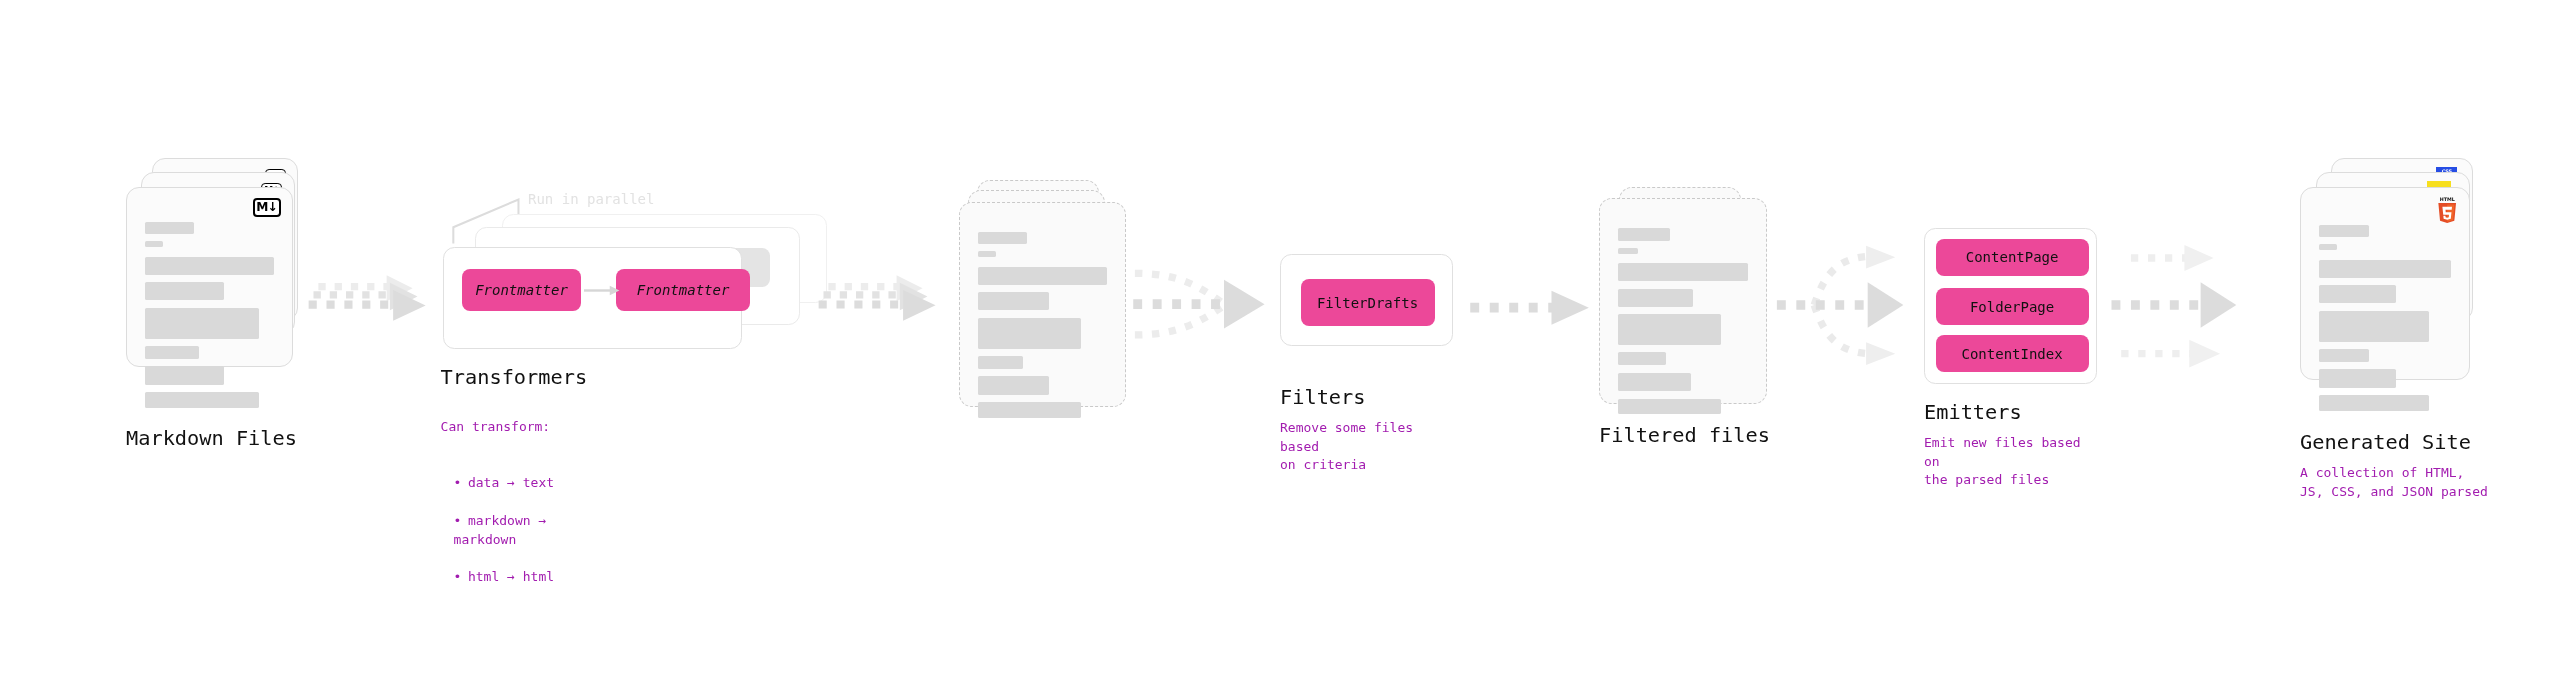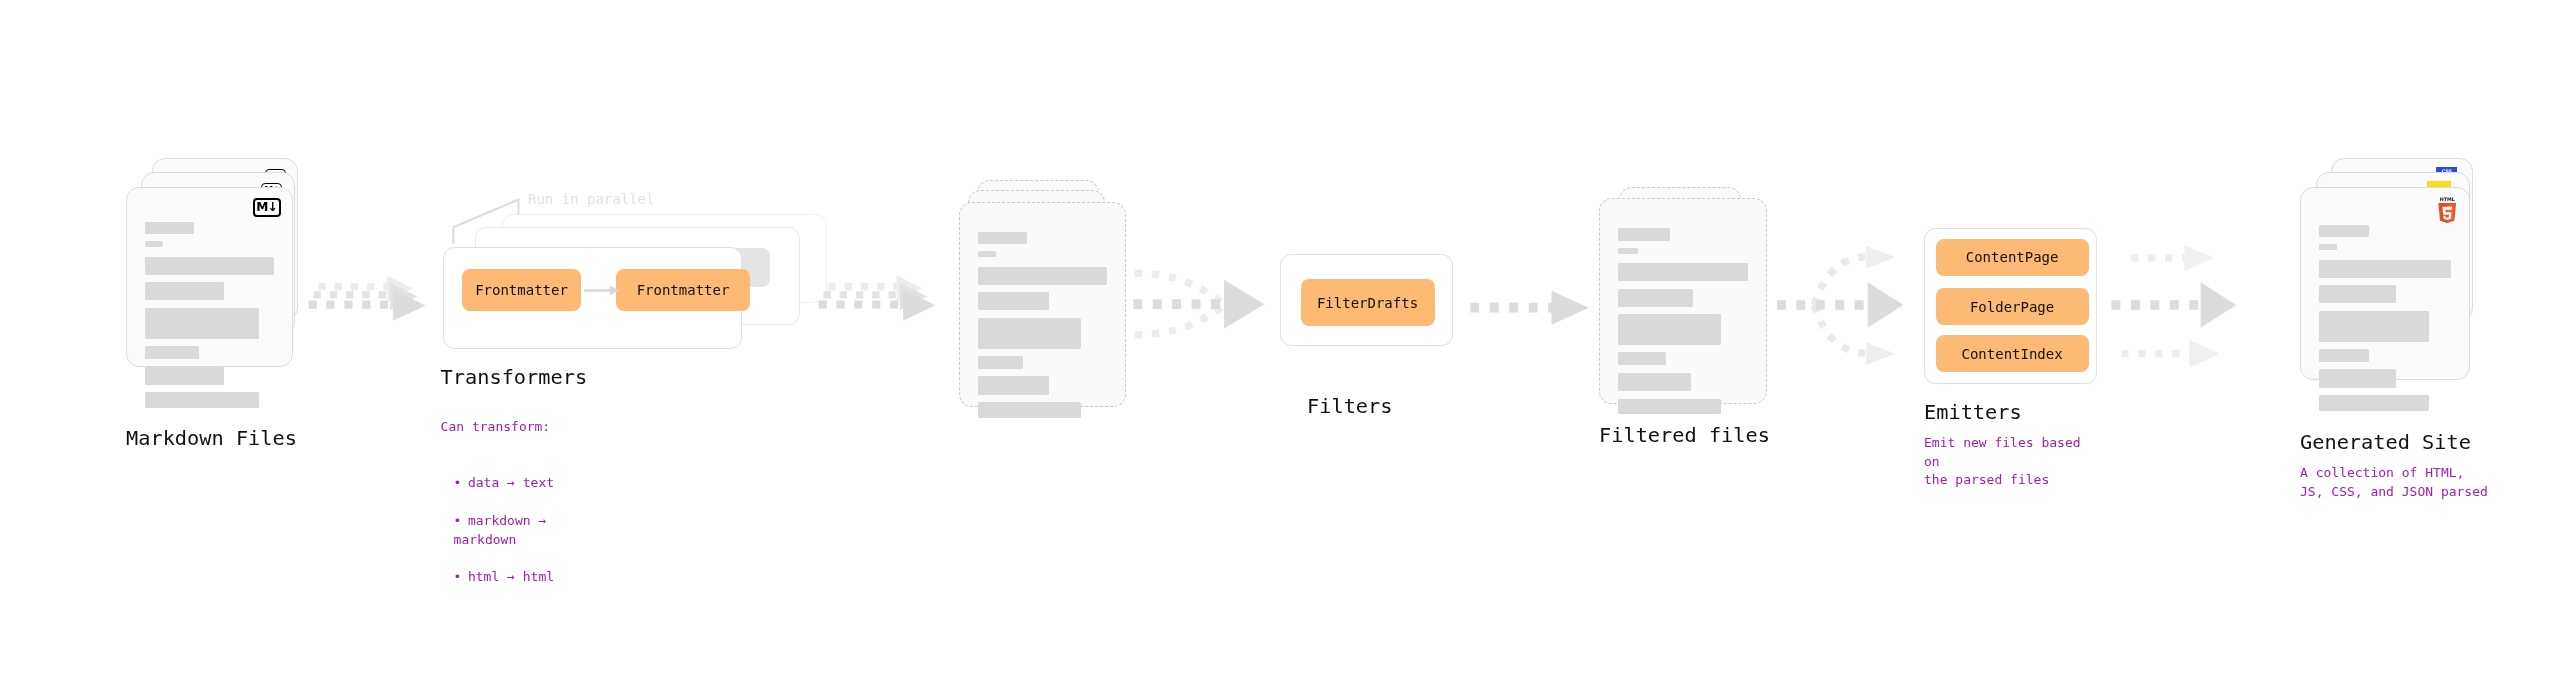--- a/index.html
+++ b/index.html
@@ -81,21 +81,21 @@
 
   
   .proc-box {
     position: absolute;
     border: 1.6px solid #e0e0e0;
     border-radius: 11.4px;
     background: #ffffff;
   }
   .pill {
     position: absolute;
-    background: #fdba74;
+    background: #ec4899;
     border-radius: 8.1px;
     display: flex; align-items: center; justify-content: center;
     font-size: 14px;
     color: #111;
     white-space: nowrap;
   }
 
   
   .caption-title {
     font-size: 20.3px;
@@ -199,21 +199,21 @@
 
     <div class="proc-box" style="left:32px; top:34px; width:325px; height:98px; border-color:#eaeaea;">
       <div class="pill" style="left:16.3px; top:19.5px; width:114px; height:39px; background:#e4e4e4;"></div>
       <div class="pill" style="left:168px; top:19.5px; width:126px; height:39px; background:#e4e4e4;"></div>
       <svg style="position:absolute; left:132px; top:33px;" width="41" height="13" viewBox="0 0 50 16">
         <line x1="0" y1="8" x2="38" y2="8" stroke="#e4e4e4" stroke-width="3"></line>
         <polygon points="36,2 48,8 36,14" fill="#e4e4e4"></polygon>
       </svg>
     </div>
 
-    <div class="proc-box" style="left:0px; top:54px; width:299px; height:102px; border-color:#e0e0e0;">
+    <div class="proc-box" style="left:0px; top:54px; width:299px; height:102px; border-color:#e0e0e0;font-style:italic;">
       <div class="pill" style="left:18px; top:21px; width:119px; height:42px;">Frontmatter</div>
       <div class="pill" style="left:172px; top:21px; width:134px; height:42px;">Frontmatter</div>
       <svg style="position:absolute; left:140px; top:36px;" width="37" height="13" viewBox="0 0 46 16">
         <line x1="0" y1="8" x2="34" y2="8" stroke="#d6d6d6" stroke-width="3"></line>
         <polygon points="32,2 44,8 32,14" fill="#d6d6d6"></polygon>
       </svg>
     </div>
 
     <div style="position:absolute; left:-2.4px; top:172px;">
       <div class="caption-title">Transformers</div>
@@ -271,22 +271,24 @@
       <path d="M6 102 C 60 102, 86 86, 116 66" stroke="#ececec" stroke-width="9" stroke-dasharray="9 12" fill="none"></path>
       <line x1="4" y1="64" x2="122" y2="64" stroke="#dcdcdc" stroke-width="12" stroke-dasharray="11 13"></line>
       <polygon points="116,34 166,64 116,94" fill="#dcdcdc"></polygon>
     </svg>
   </div>
 
   <div class="node" style="left:1280px; top:254px;">
     <div class="proc-box" style="left:0px; top:0px; width:173px; height:92px; position:relative;">
       <div class="pill" style="left:19.5px; top:24.4px; width:134px; height:47px;">FilterDrafts</div>
     </div>
-    <div style="position:absolute; left:0px; top:140px;margin-left:27px;">
+    <div style="position:absolute; left:0px; top:131px;">
       <div class="caption-title">Filters</div>
+      <div class="caption-sub">Remove some files based
+on criteria</div>
     </div>
   </div>
 
   <div class="node" style="left:1467px; top:288px;">
     <svg width="130" height="41" viewBox="0 0 160 50">
       <line x1="4" y1="24" x2="108" y2="24" stroke="#dcdcdc" stroke-width="12" stroke-dasharray="11 13"></line>
       <polygon points="104,3 150,24 104,45" fill="#dcdcdc"></polygon>
     </svg>
   </div>
 

